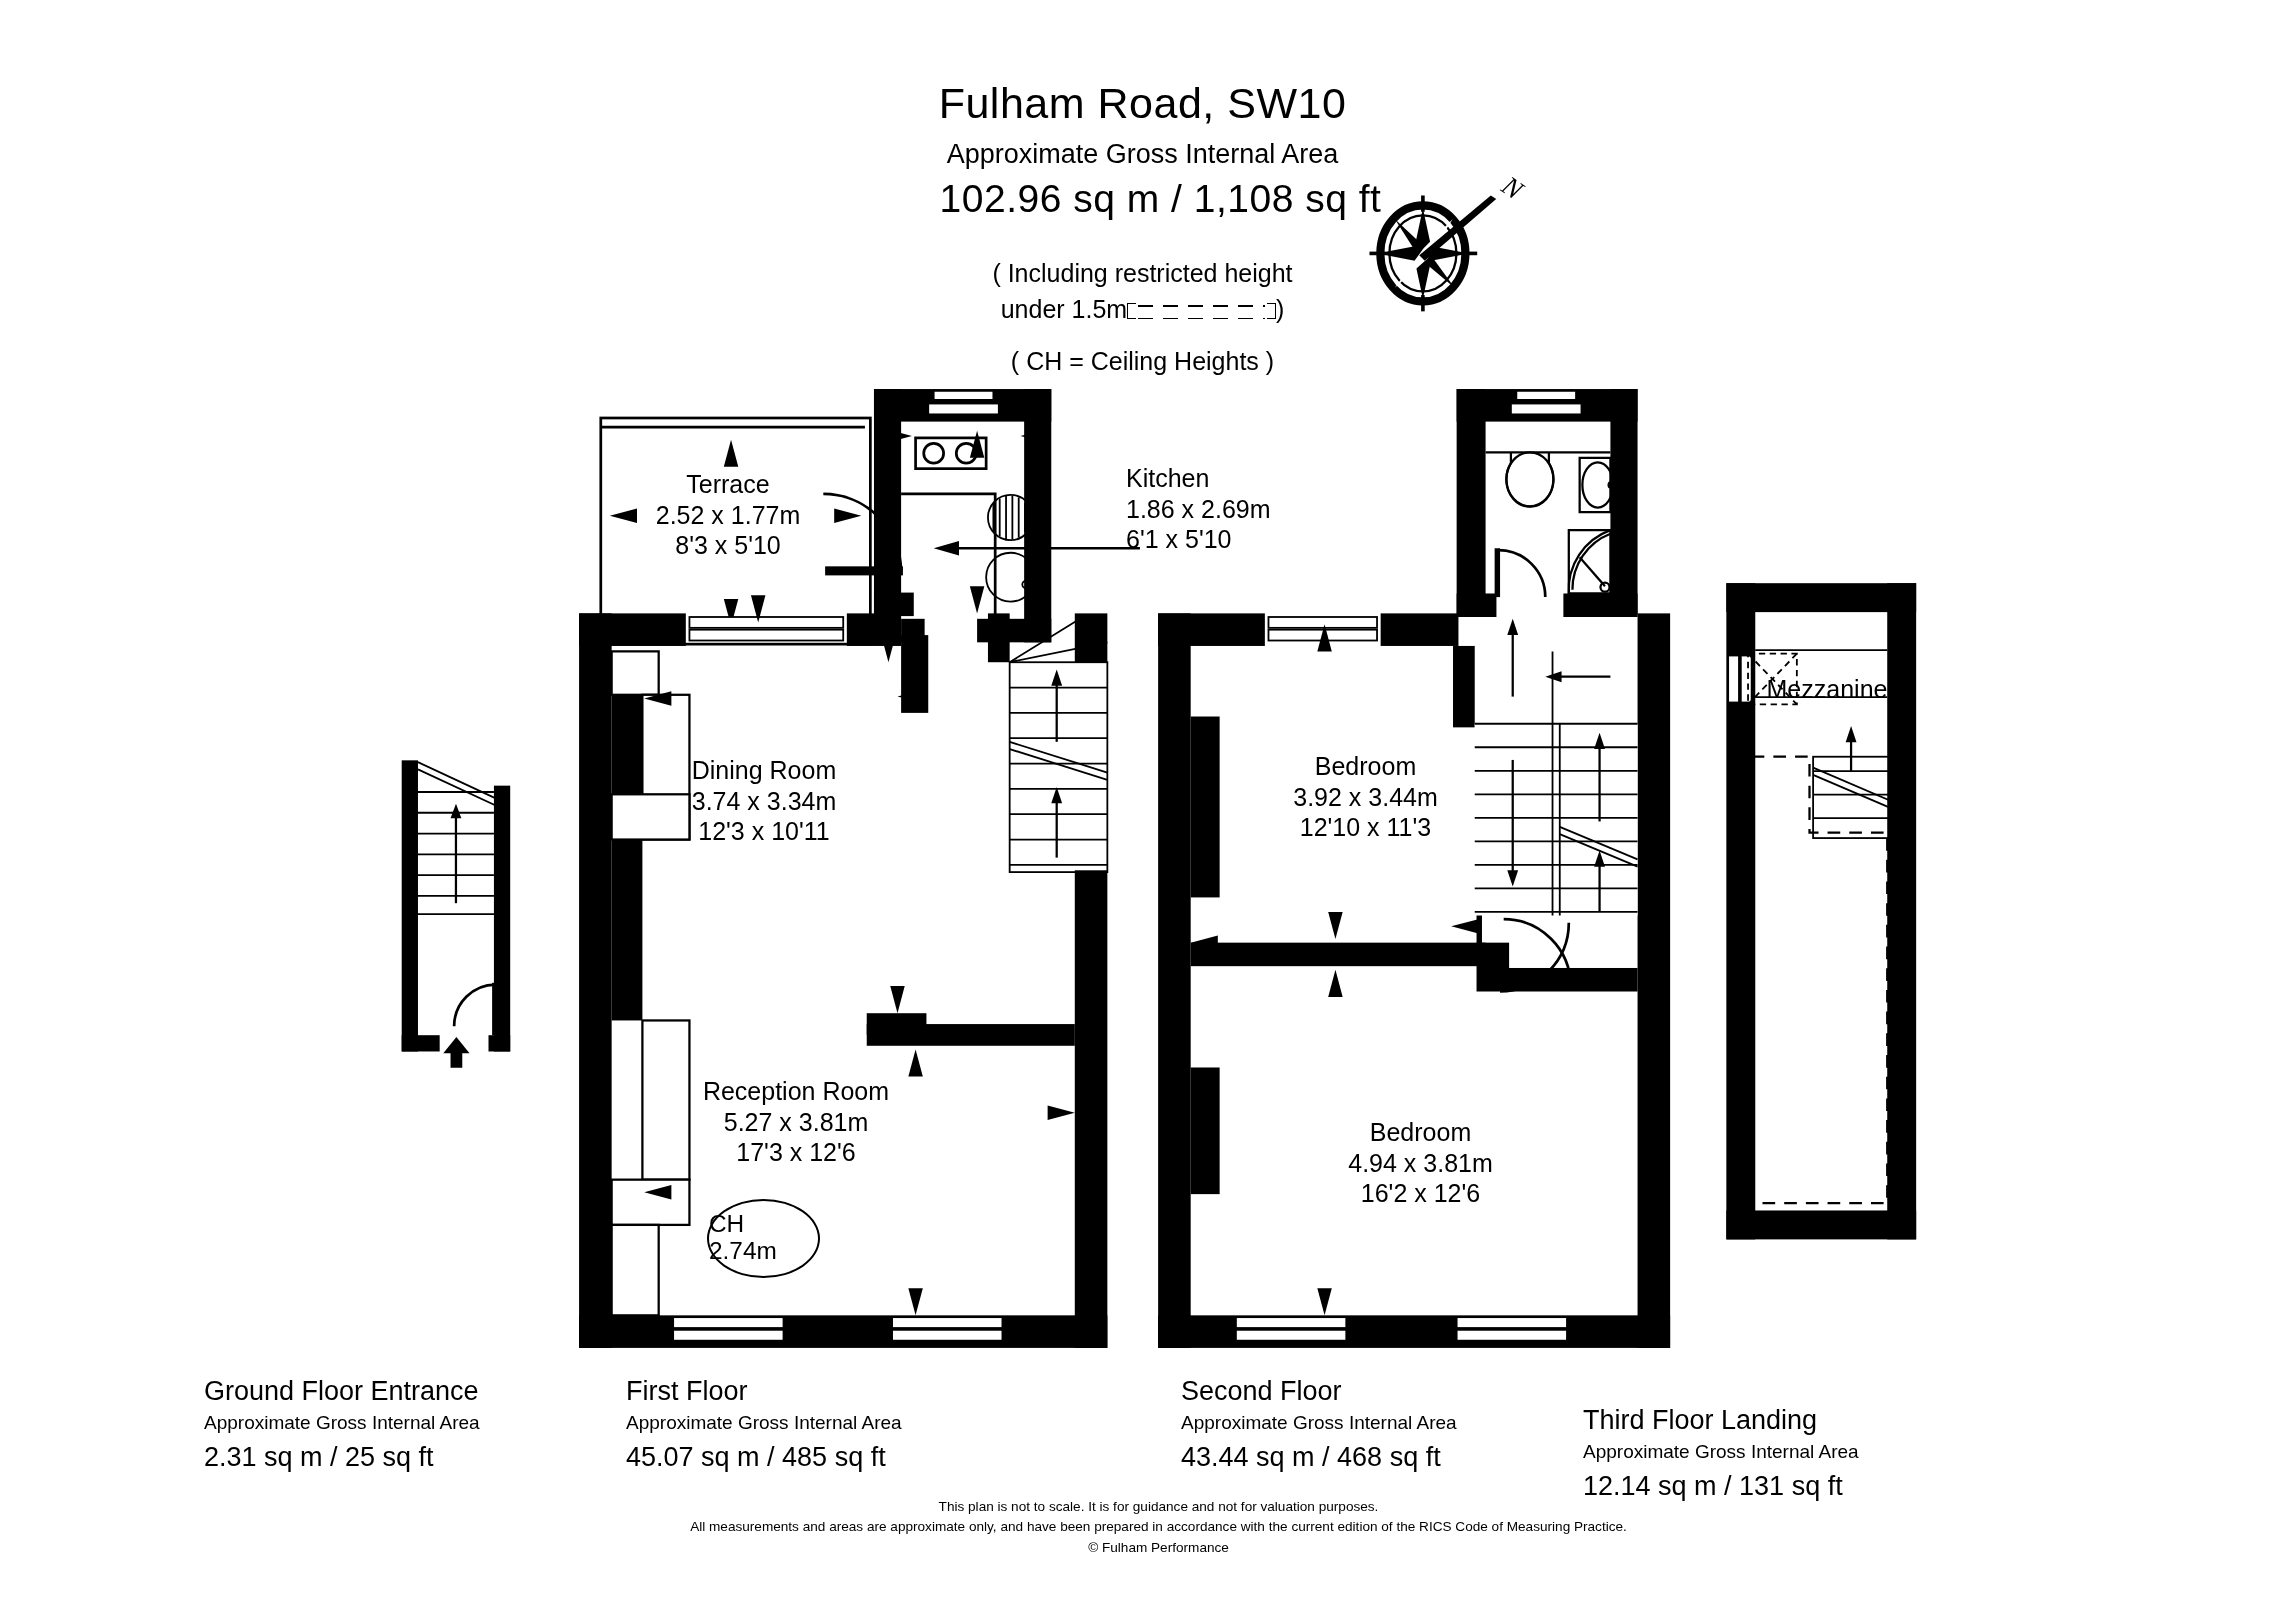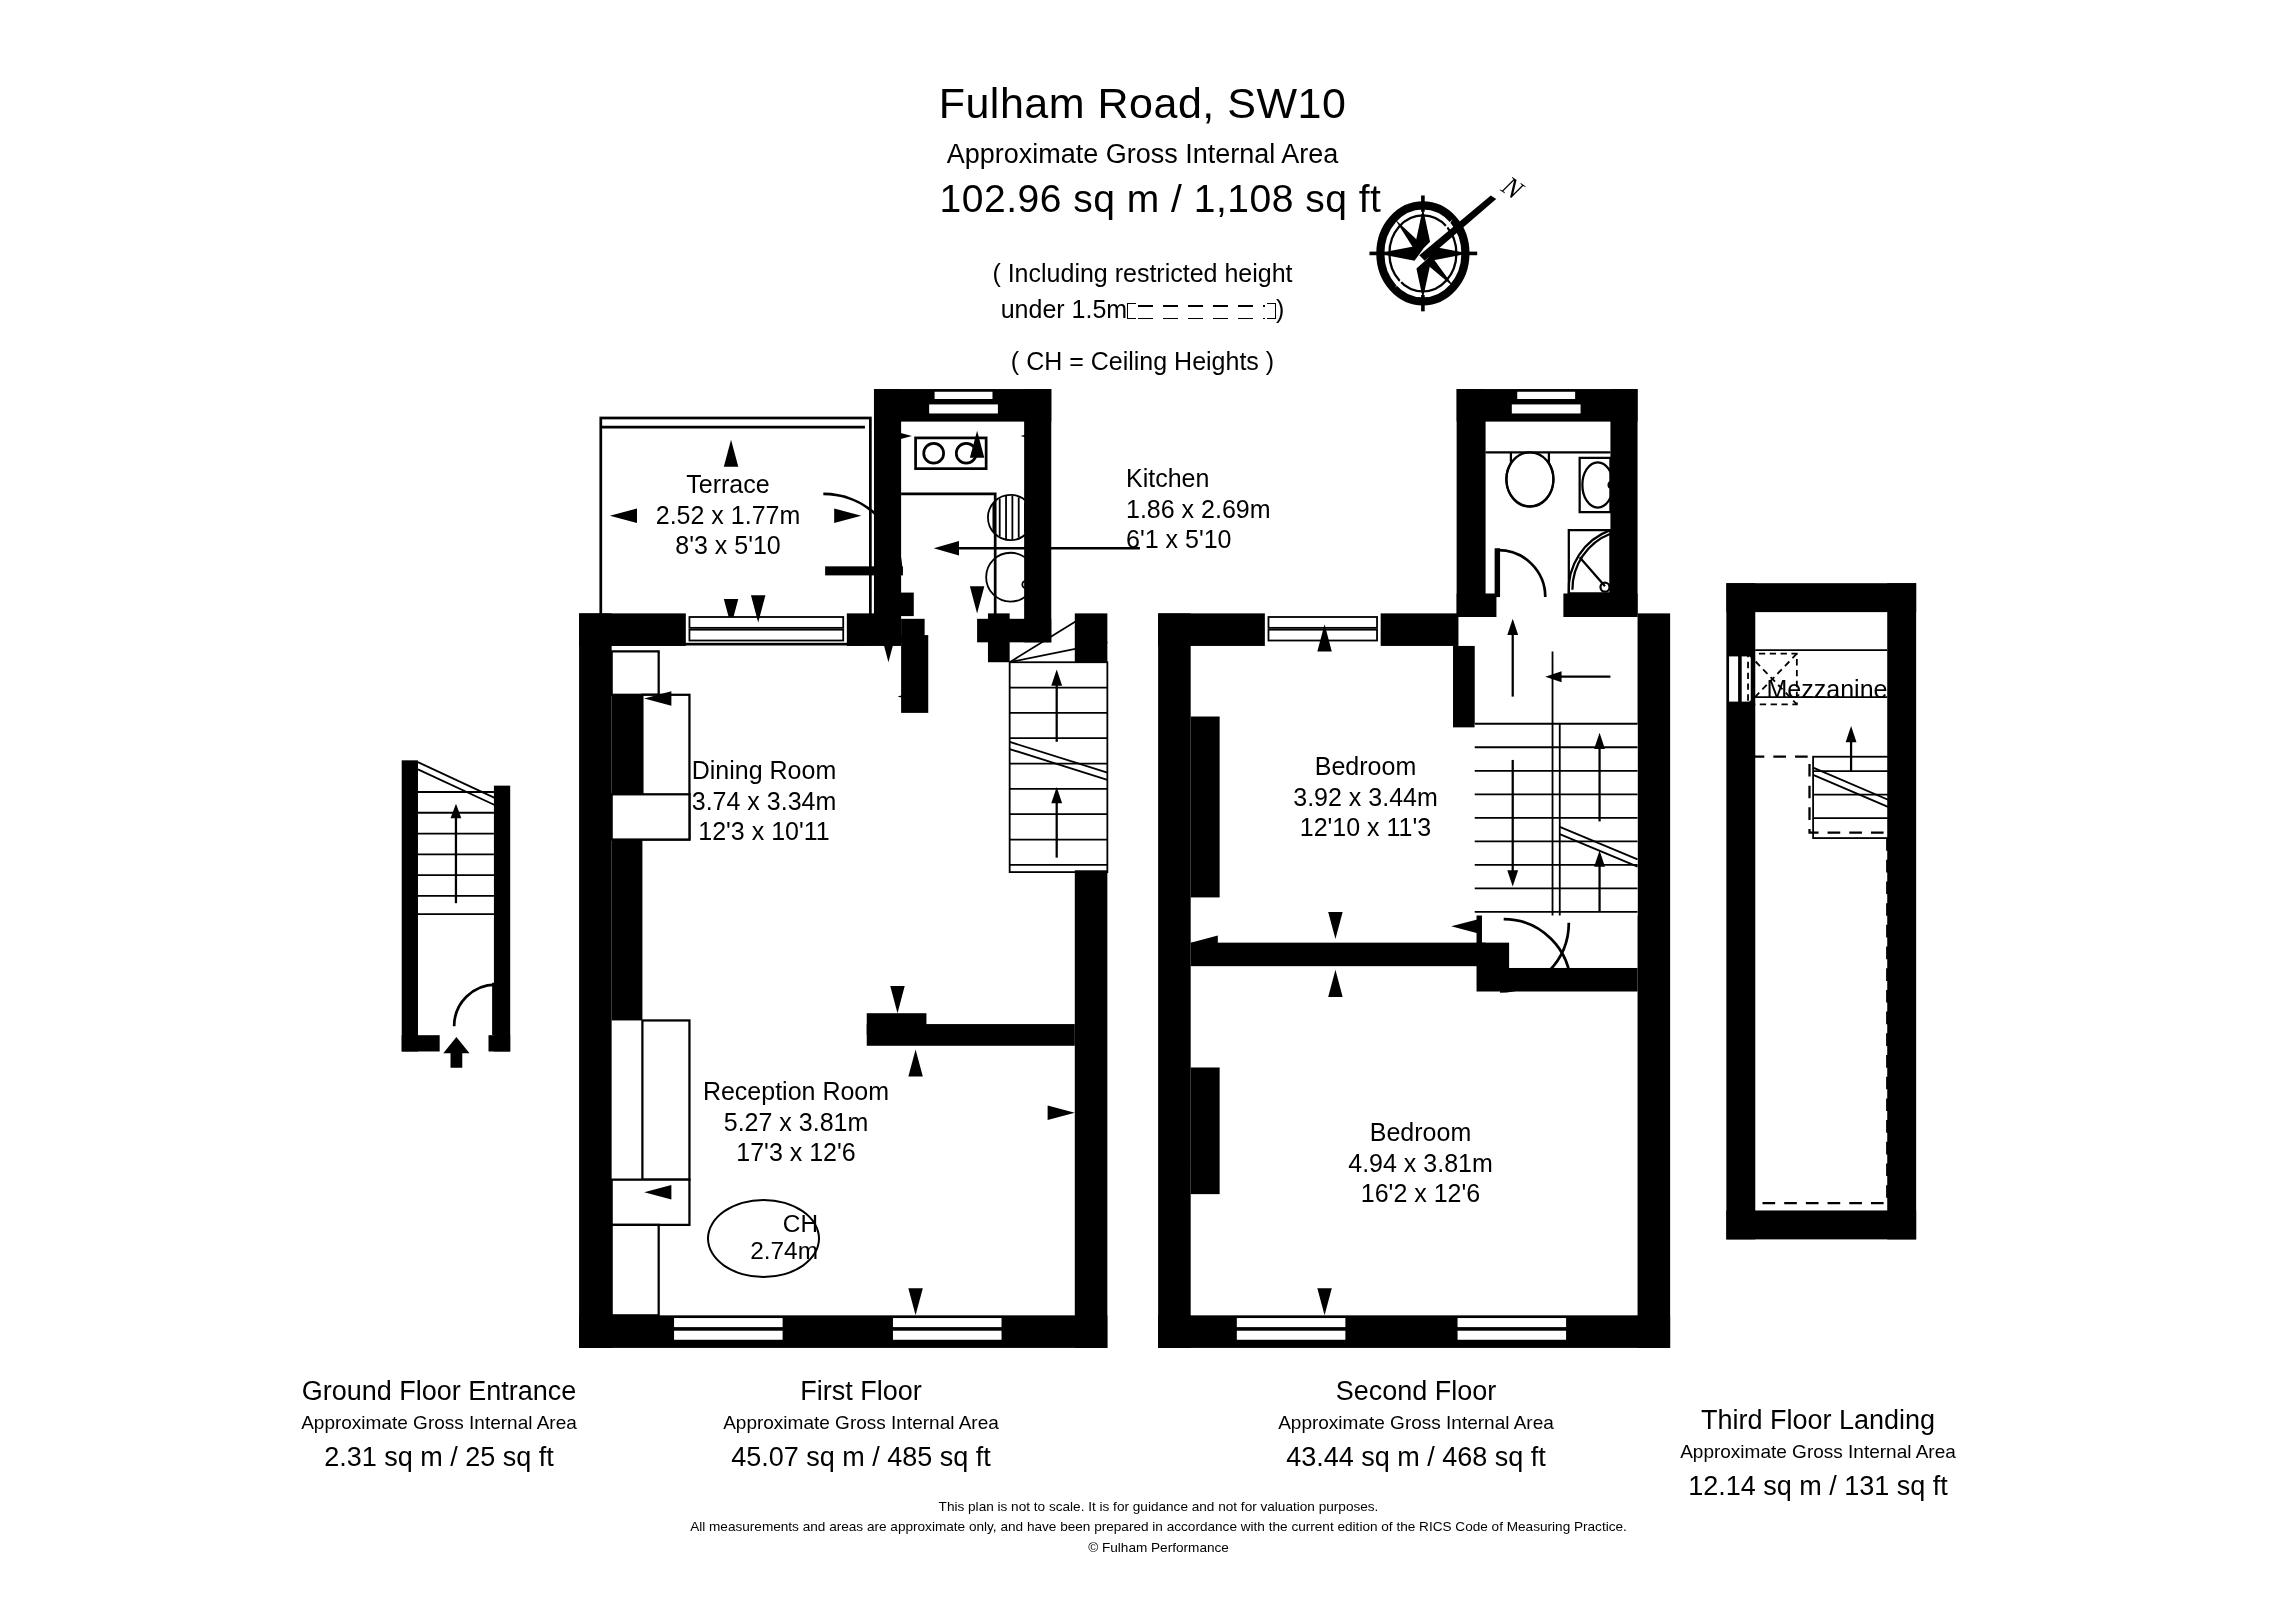--- a/index.html
+++ b/index.html
@@ -99,31 +99,31 @@
     font-size: 25px;
     line-height: 1.22;
     white-space: nowrap;
     pointer-events: none;
   }
   .room-label .rname { display: block; }
   .room-label .rdim  { display: block; }
 
   .ch-badge {
     position: absolute;
-    text-align: right;
+    text-align: left;
     font-size: 24.4px;
     line-height: 1.1;
     padding-top: 10px;
   }
   .ch-badge .ch-inner { display: block; }
 
   
   .floor-caption {
     position: absolute;
-    text-align: center;
+    text-align: left;
     width: 470px;
   }
   .floor-caption .fc-name {
     display: block;
     font-size: 27px;
     line-height: 1.2;
   }
   .floor-caption .fc-sub {
     display: block;
     font-size: 19px;

